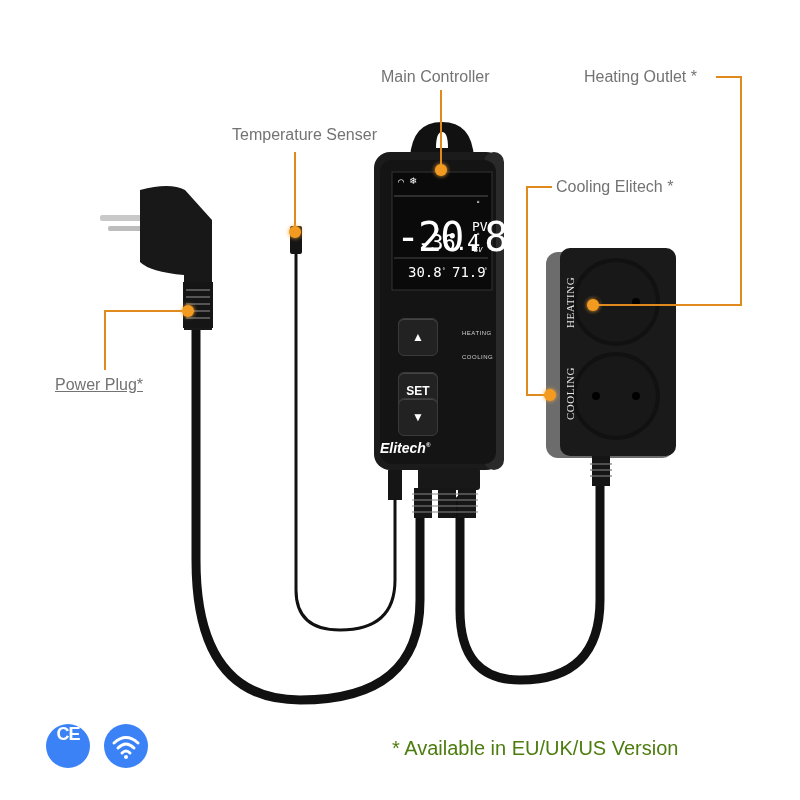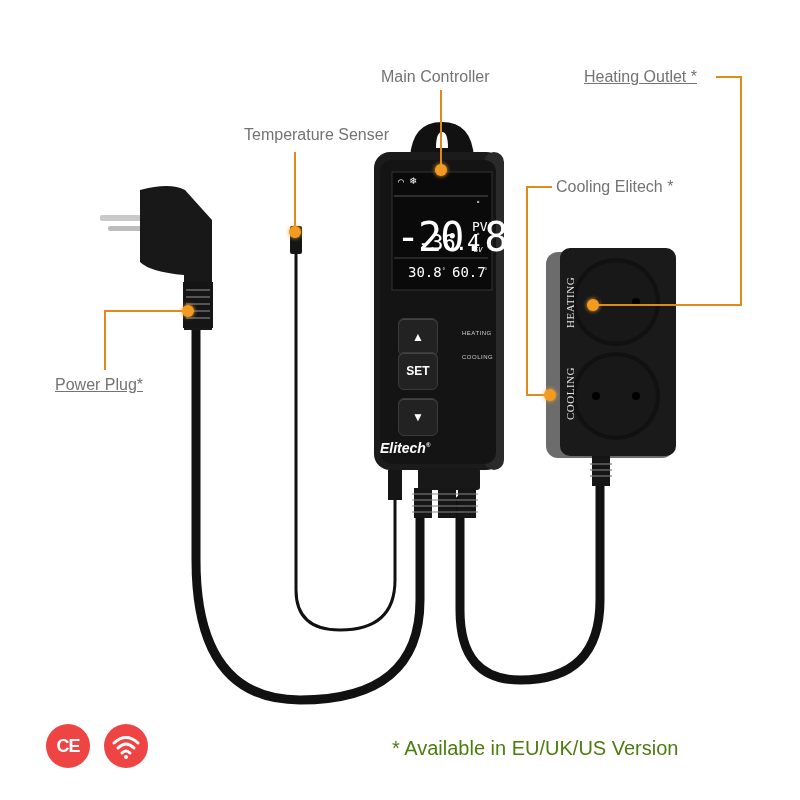--- a/index.html
+++ b/index.html
@@ -4,22 +4,22 @@
 <style>
   html, body { margin:0; padding:0; }
   body { width:800px; height:800px; background:#ffffff; position:relative; overflow:hidden;
          font-family:"Liberation Sans", sans-serif; color:#222; }
   .abs { position:absolute; }
   .callout { position:absolute; font-size:16px; color:#737373; white-space:nowrap; }
   .line { position:absolute; background:#e08a1e; }
   .dot { position:absolute; width:12px; height:12px; border-radius:50%; background:#f39a20;
          box-shadow:0 0 4px #f7a93a; }
   svg { position:absolute; left:0; top:0; }
-  .badge { position:absolute; width:44px; height:44px; border-radius:50%; background:#ef4444;
-           display:flex; align-items:center; justify-content:center; color:#fff; }
+  .badge { position:absolute; width:44px; height:44px; border-radius:50%; background:#3b82f6;
+           display:flex; justify-content:center; color:#fff; }
   .footnote { position:absolute; left:392px; top:737px; font-size:20px; color:#4d7c0f; }
   .lcd-overlay { position:absolute; color:#fff; font-family:"DejaVu Sans Mono", monospace; }
   .btn { position:absolute; width:38px; height:36px; background:#222; border:1px solid #3a3a3a;
          border-radius:6px; box-shadow: inset 0 1px 0 #444; color:#fff; display:flex;
          align-items:center; justify-content:center; font-size:12px; font-weight:bold; }
   .side-lbl { position:absolute; font-size:6px; color:#cfcfcf; letter-spacing:0.5px; }
   .outlet-lbl { position:absolute; font-size:11px; color:#e6e6e6; transform:rotate(-90deg);
                 transform-origin:left top; font-family:"Liberation Serif", serif; letter-spacing:0.5px; }
 </style>
 </head>
@@ -100,28 +100,28 @@
   <span class="lcd-overlay" style="left:398px;top:176px;font-size:10px;">◠</span>
   <span class="lcd-overlay" style="left:410px;top:175px;font-size:10px;">❄</span>
   <span class="lcd-overlay" style="left:396px;top:196px;font-size:40px;letter-spacing:-2px;margin-top:18px;">-20.8</span>
   <span class="lcd-overlay" style="left:476px;top:200px;font-size:7px;">°</span>
   <span class="lcd-overlay" style="left:472px;top:219px;font-size:13px;">PV</span>
   <span class="lcd-overlay" style="left:418px;top:230px;font-size:22px;letter-spacing:-1px;">-36.4</span>
   <span class="lcd-overlay" style="left:476px;top:232px;font-size:7px;">°</span>
   <span class="lcd-overlay" style="left:474px;top:246px;font-size:7px;font-style:italic;">SV</span>
   <span class="lcd-overlay" style="left:408px;top:264px;font-size:14px;">30.8</span>
   <span class="lcd-overlay" style="left:442px;top:266px;font-size:6px;">°</span>
-  <span class="lcd-overlay" style="left:452px;top:264px;font-size:14px;">60.7</span>
+  <span class="lcd-overlay" style="left:452px;top:264px;font-size:14px;">71.9</span>
   <span class="lcd-overlay" style="left:484px;top:266px;font-size:6px;">°</span>
 </div>
 
 <div class="btn" style="left:398px;top:318px;">
   <span>▲</span>
 </div>
-<div class="btn" style="left:398px;top:352px;">SET</div>
+<div class="btn" style="left:398px;top:372px;">SET</div>
 <div class="btn" style="left:398px;top:398px;">
   <span>▼</span>
 </div>
 <span class="side-lbl" style="left:462px;top:330px;">HEATING</span>
 <span class="side-lbl" style="left:462px;top:354px;">COOLING</span>
 <div class="abs" style="left:380px;top:440px;color:#fff;font-weight:bold;font-style:italic;font-size:14px;">
   <span>Elitech</span><sup style="font-size:6px;">®</sup>
 </div>
 
 <span class="outlet-lbl" style="left:564px;top:328px;">HEATING</span>
@@ -141,22 +141,22 @@
 <div class="line" style="left:526px;top:186px;width:26px;height:2px;"></div>
 <div class="line" style="left:526px;top:186px;width:2px;height:210px;"></div>
 <div class="line" style="left:526px;top:394px;width:24px;height:2px;"></div>
 <div class="dot" style="left:544px;top:389px;"></div>
 
 <div class="line" style="left:104px;top:310px;width:84px;height:2px;"></div>
 <div class="line" style="left:104px;top:310px;width:2px;height:60px;"></div>
 <div class="dot" style="left:182px;top:305px;"></div>
 
 <span class="callout" style="left:381px;top:68px;">Main Controller</span>
-<span class="callout" style="left:244px;top:126px;text-align:center;">Temperature Senser</span>
-<span class="callout" style="left:584px;top:68px;text-decoration:underline;">Heating Outlet *</span>
+<span class="callout" style="left:232px;top:126px;text-align:center;">Temperature Senser</span>
+<span class="callout" style="left:584px;top:68px;">Heating Outlet *</span>
 <span class="callout" style="left:556px;top:178px;">Cooling Elitech *</span>
 <span class="callout" style="left:55px;top:376px;text-decoration:underline;">Power Plug*</span>
 
 <div class="badge" style="left:46px;top:724px;">
   <span style="font-size:18px;font-weight:bold;letter-spacing:-1px;">CE</span>
 </div>
 <div class="badge" style="left:104px;top:724px;">
   <svg width="44" height="44" viewBox="0 0 44 44" style="position:static">
     <g fill="none" stroke="#fff" stroke-width="3" stroke-linecap="round">
       <path d="M10 19 Q22 8 34 19"></path>

